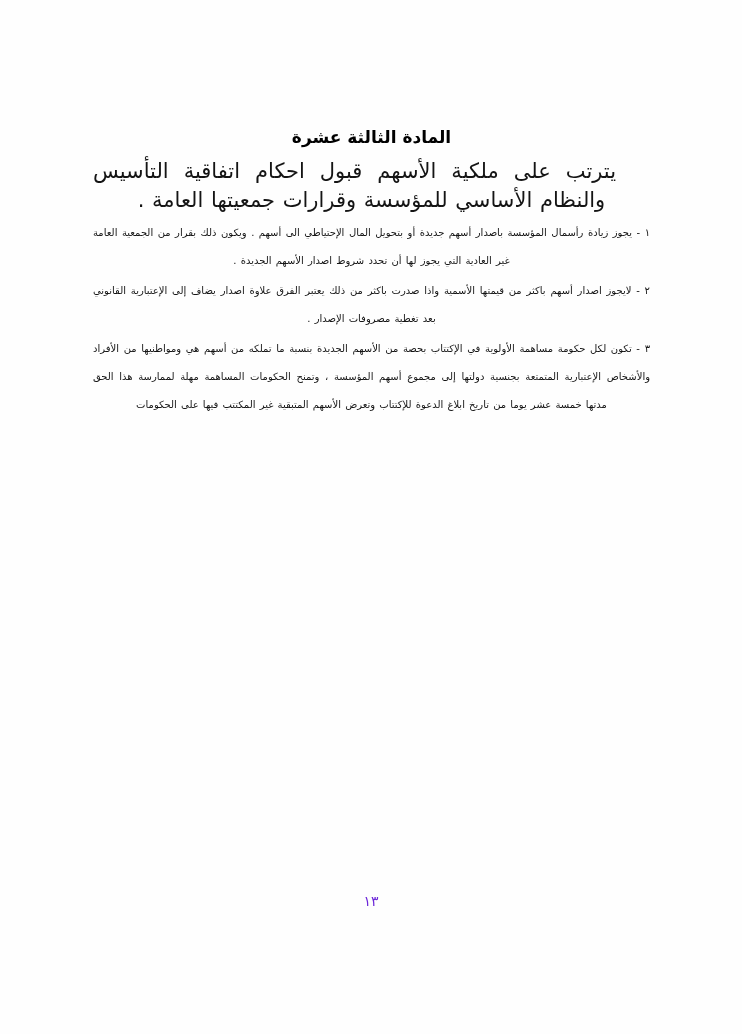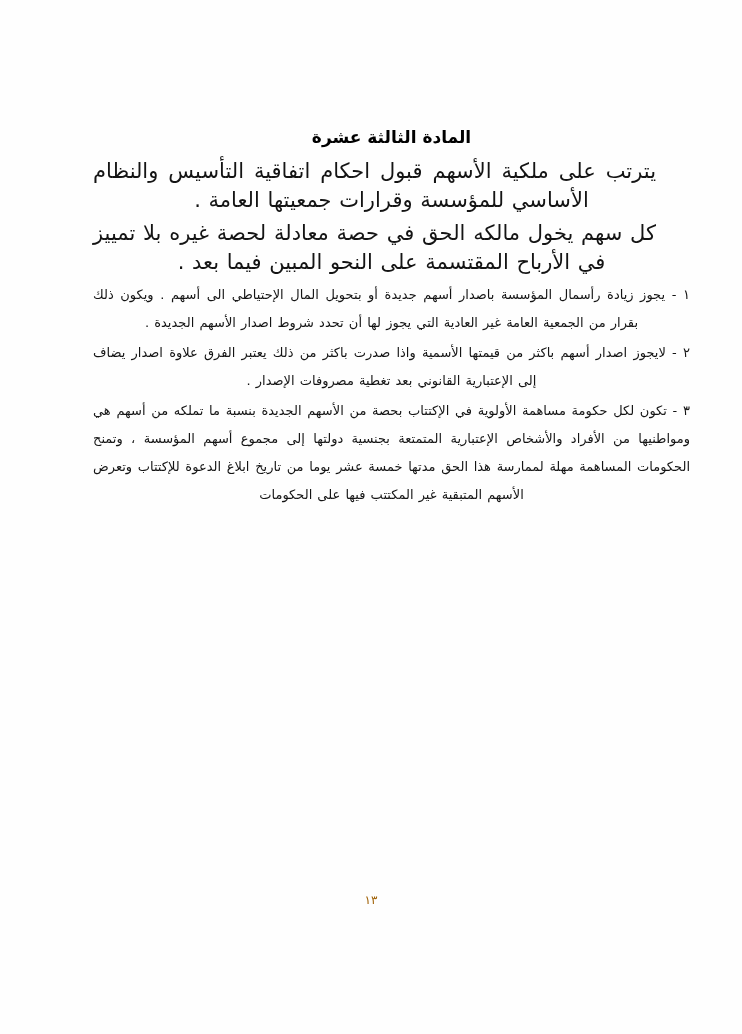--- a/index.html
+++ b/index.html
@@ -11,21 +11,21 @@
     position: relative;
     width: 742px;
     height: 1034px;
     margin: 0 auto;
     background: #fefefe;
     color: #141414;
     direction: rtl;
     font-family: "DejaVu Sans", sans-serif;
     overflow: hidden;
     box-sizing: border-box;
-    padding: 118px 52px 0 93px;
+    padding: 118px 92px 0 93px;
   }
   .article-title {
     font-size: 17px;
     font-weight: 700;
     color: #000;
     text-align: center;
     line-height: 29px;
     margin: 5px 0 5px 0;
     letter-spacing: 0.2px;
   }
@@ -34,53 +34,52 @@
     line-height: 29px;
     margin: 0 0 4px 0;
     text-align: justify;
     text-align-last: center;
     word-spacing: 1px;
   }
   .para.indent {
     text-indent: 34px;
   }
   .clause {
-    font-size: 13px;
+    font-size: 10px;
     line-height: 28px;
     margin: 0 0 2px 0;
     text-align: justify;
     text-align-last: center;
     word-spacing: 1px;
   }
   .clause .marker {
     font-weight: 400;
   }
   .page-number {
     position: absolute;
     top: 893px;
     left: 0;
     right: 0;
     text-align: center;
-    font-size: 12px;
-    color: #a16207;
+    font-size: 14px;
+    color: #6d28d9;
     letter-spacing: 2px;
   }
 </style>
 </head>
 <body>
 
 <div class="page">
 
   <section>
     <h2 class="article-title">المادة الثالثة عشرة</h2>
     <p class="para indent">يترتب على ملكية الأسهم قبول احكام اتفاقية التأسيس والنظام الأساسي للمؤسسة وقرارات جمعيتها العامة .</p>
   </section>
 
   <section>
-    <p class="para indent">كل سهم يخول مالكه الحق في حصة معادلة لحصة غيره بلا تمييز في الأرباح المقتسمة على النحو المبين فيما بعد .</p>
   </section>
 
 
   <section>
 
     <p class="clause"><span class="marker">١ -</span> <span>يجوز زيادة رأسمال المؤسسة باصدار أسهم جديدة أو بتحويل المال الإحتياطي الى أسهم . ويكون ذلك بقرار من الجمعية العامة غير العادية التي يجوز لها أن تحدد شروط اصدار الأسهم الجديدة .</span></p>
 
     <p class="clause"><span class="marker">٢ -</span> <span>لايجوز اصدار أسهم باكثر من قيمتها الأسمية واذا صدرت باكثر من ذلك يعتبر الفرق علاوة اصدار يضاف إلى الإعتبارية القانوني بعد تغطية مصروفات الإصدار .</span></p>
 
     <p class="clause"><span class="marker">٣ -</span> <span>تكون لكل حكومة مساهمة الأولوية في الإكتتاب بحصة من الأسهم الجديدة بنسبة ما تملكه من أسهم هي ومواطنيها من الأفراد والأشخاص الإعتبارية المتمتعة بجنسية دولتها إلى مجموع أسهم المؤسسة ، وتمنح الحكومات المساهمة مهلة لممارسة هذا الحق مدتها خمسة عشر يوما من تاريخ ابلاغ الدعوة للإكتتاب وتعرض الأسهم المتبقية غير المكتتب فيها على الحكومات</span></p>

